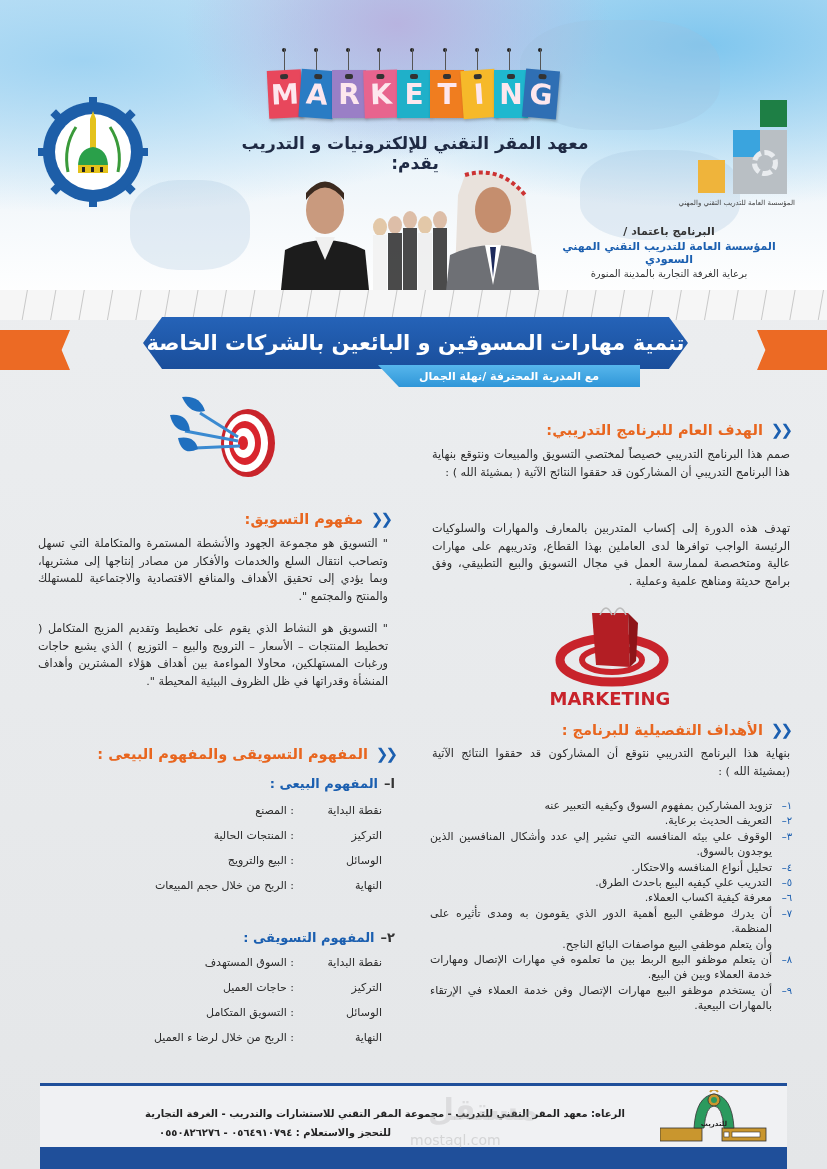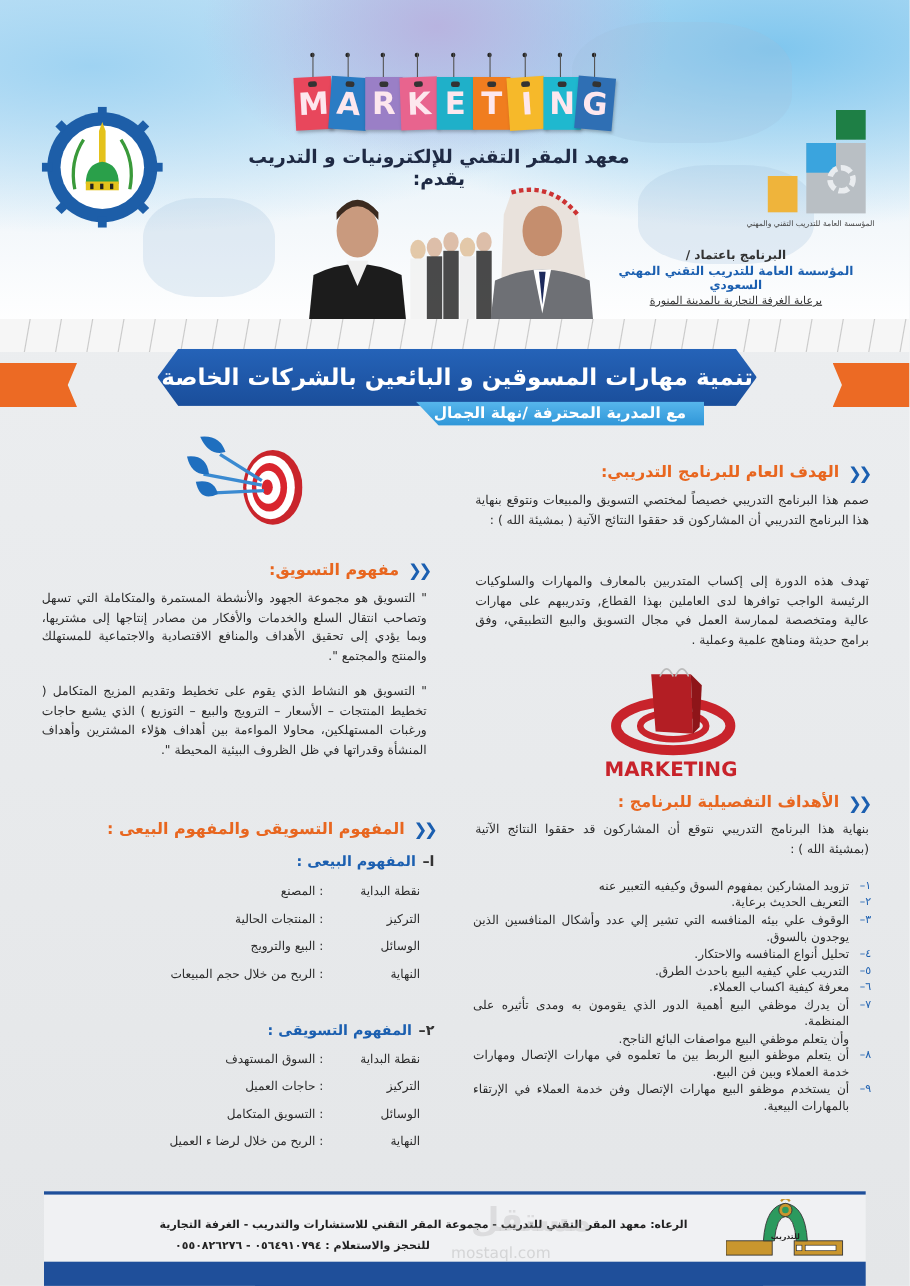--- a/index.html
+++ b/index.html
@@ -31,34 +31,34 @@
     box-shadow: 1px 2px 3px rgba(0,0,0,0.25);
   }
   .tag::before {
     content: ""; position: absolute; top: 4px; left: 50%; width: 8px; height: 5px;
     margin-left: -4px; background: #333; border-radius: 2px;
   }
   .tag-string { position: absolute; top: 0; width: 1px; height: 24px; background: #555; }
   .tag-pin { position: absolute; top: 0; width: 4px; height: 4px; border-radius: 50%; background: #222; margin-left: -1.5px; }
 
   .institute-title {
-    position: absolute; left: 199px; top: 133px; width: 400px; text-align: center;
+    position: absolute; left: 215px; top: 133px; width: 400px; text-align: center;
     font-size: 17px; font-weight: bold; color: #1f2a44; direction: rtl;
   }
 
   .logo-left { position: absolute; left: 38px; top: 97px; width: 110px; height: 110px; }
 
   .tvtc-logo { position: absolute; left: 698px; top: 100px; width: 92px; height: 100px; }
   .tvtc-sq { position: absolute; }
   .tvtc-caption { position: absolute; left: 675px; top: 199px; width: 120px; font-size: 7px; text-align: right; color: #444; direction: rtl; }
 
   .approval { position: absolute; left: 540px; top: 225px; width: 258px; direction: rtl; text-align: center; }
   .approval .l1 { font-size: 11px; font-weight: bold; color: #333; }
   .approval .l2 { font-size: 11px; font-weight: bold; color: #1b5fb0; margin-top: 2px; }
-  .approval .l3 { font-size: 10px; color: #333; margin-top: 2px; text-decoration: underline; }
+  .approval .l3 { font-size: 10px; color: #333; margin-top: 2px; }
 
   .people { position: absolute; left: 280px; top: 165px; width: 260px; height: 135px; }
 
   .floor {
     position: absolute; left: 0; top: 290px; width: 827px; height: 30px;
     background: repeating-linear-gradient(100deg, #f6f6f6 0px, #f6f6f6 26px, #c8c8c8 27px, #f6f6f6 28px);
   }
 
   
   .banner-orange-l { position: absolute; left: 0; top: 330px; width: 70px; height: 40px; background: #ec6a24; clip-path: polygon(0 0, 100% 0, 88% 50%, 100% 100%, 0 100%); }
@@ -68,21 +68,21 @@
     background: linear-gradient(180deg, #2563b8 0%, #1a4e9b 100%);
     clip-path: polygon(3.5% 0, 96.5% 0, 100% 50%, 96.5% 100%, 3.5% 100%, 0 50%);
     display: flex; align-items: center; justify-content: center;
     color: #fff; font-size: 21px; font-weight: bold; direction: rtl;
   }
   .banner-sub {
     position: absolute; left: 378px; top: 365px; width: 262px; height: 22px;
     background: linear-gradient(180deg, #57b6ec 0%, #2f96d8 100%);
     clip-path: polygon(0 0, 100% 0, 100% 100%, 8% 100%);
     display: flex; align-items: center; justify-content: center;
-    color: #fff; font-size: 14px; font-weight: bold; direction: rtl;
+    color: #fff; font-size: 11px; font-weight: bold; direction: rtl;
   }
 
   
   .sec-heading {
     position: absolute; direction: rtl; text-align: right;
     font-size: 14.5px; font-weight: bold; color: #e8661f;
     display: flex; align-items: center; gap: 8px;
   }
   .chev { color: #1b5fb0; font-size: 15px; font-weight: bold; letter-spacing: -3px; }
   .para {

